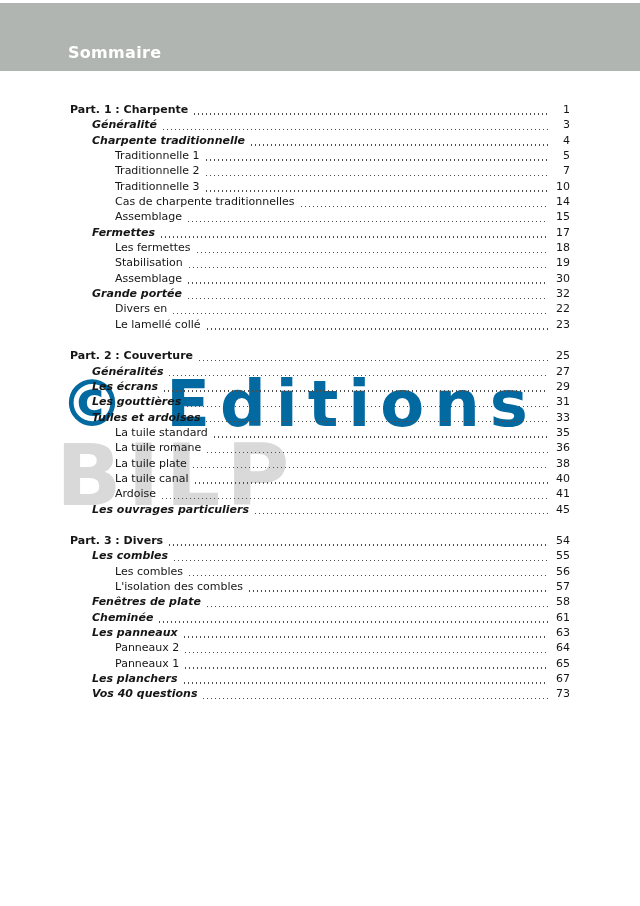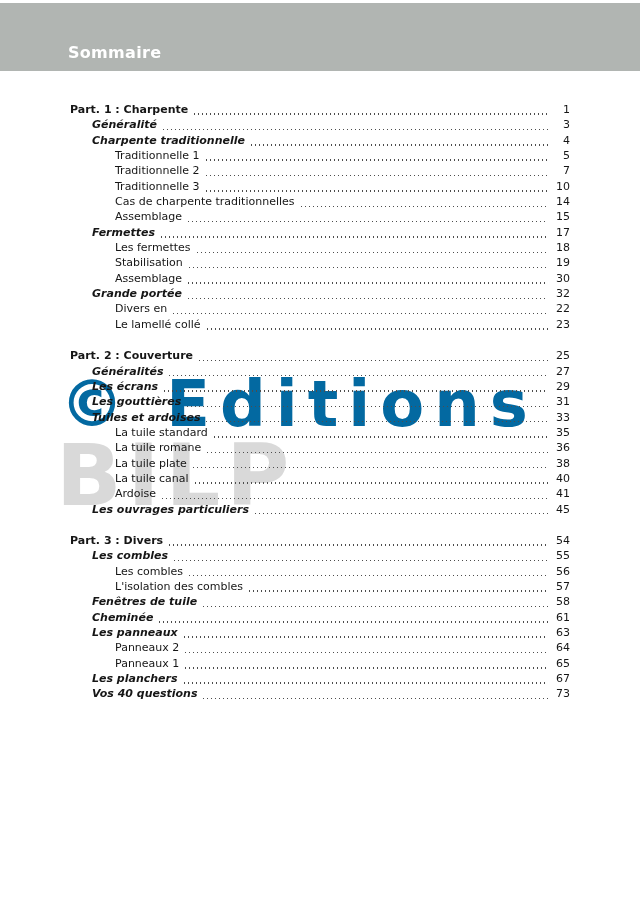--- a/index.html
+++ b/index.html
@@ -248,21 +248,21 @@
     <span class="label">Les combles</span>
     <span class="leader"></span>
     <span class="pagenum">56</span>
   </div>
         <div class="toc-row level-3">
     <span class="label">L'isolation des combles</span>
     <span class="leader"></span>
     <span class="pagenum">57</span>
   </div>
         <div class="toc-row level-2">
-    <span class="label">Fenêtres de tuile</span>
+    <span class="label">Fenêtres de plate</span>
     <span class="leader"></span>
     <span class="pagenum">58</span>
   </div>
         <div class="toc-row level-2">
     <span class="label">Cheminée</span>
     <span class="leader"></span>
     <span class="pagenum">61</span>
   </div>
         <div class="toc-row level-2">
     <span class="label">Les panneaux</span>

